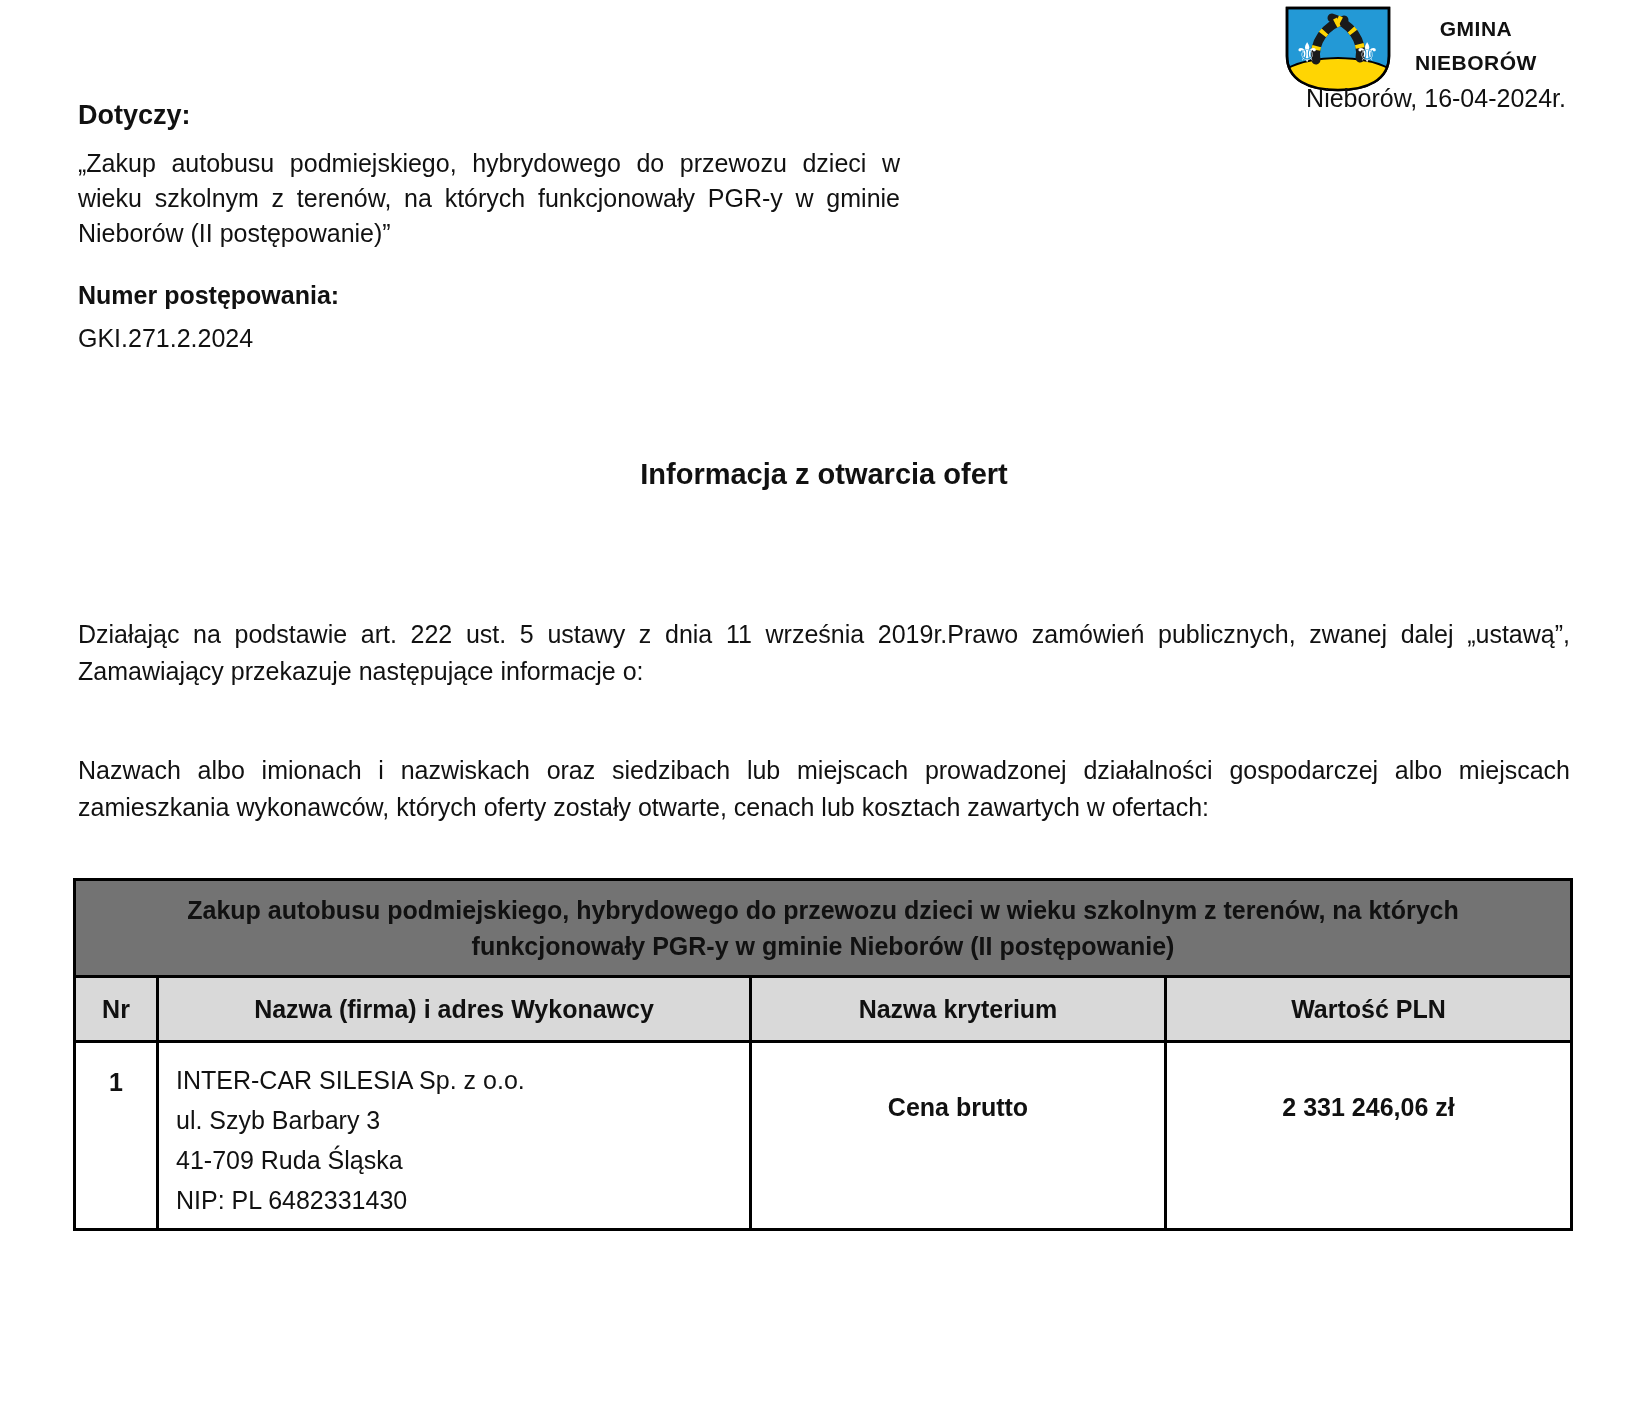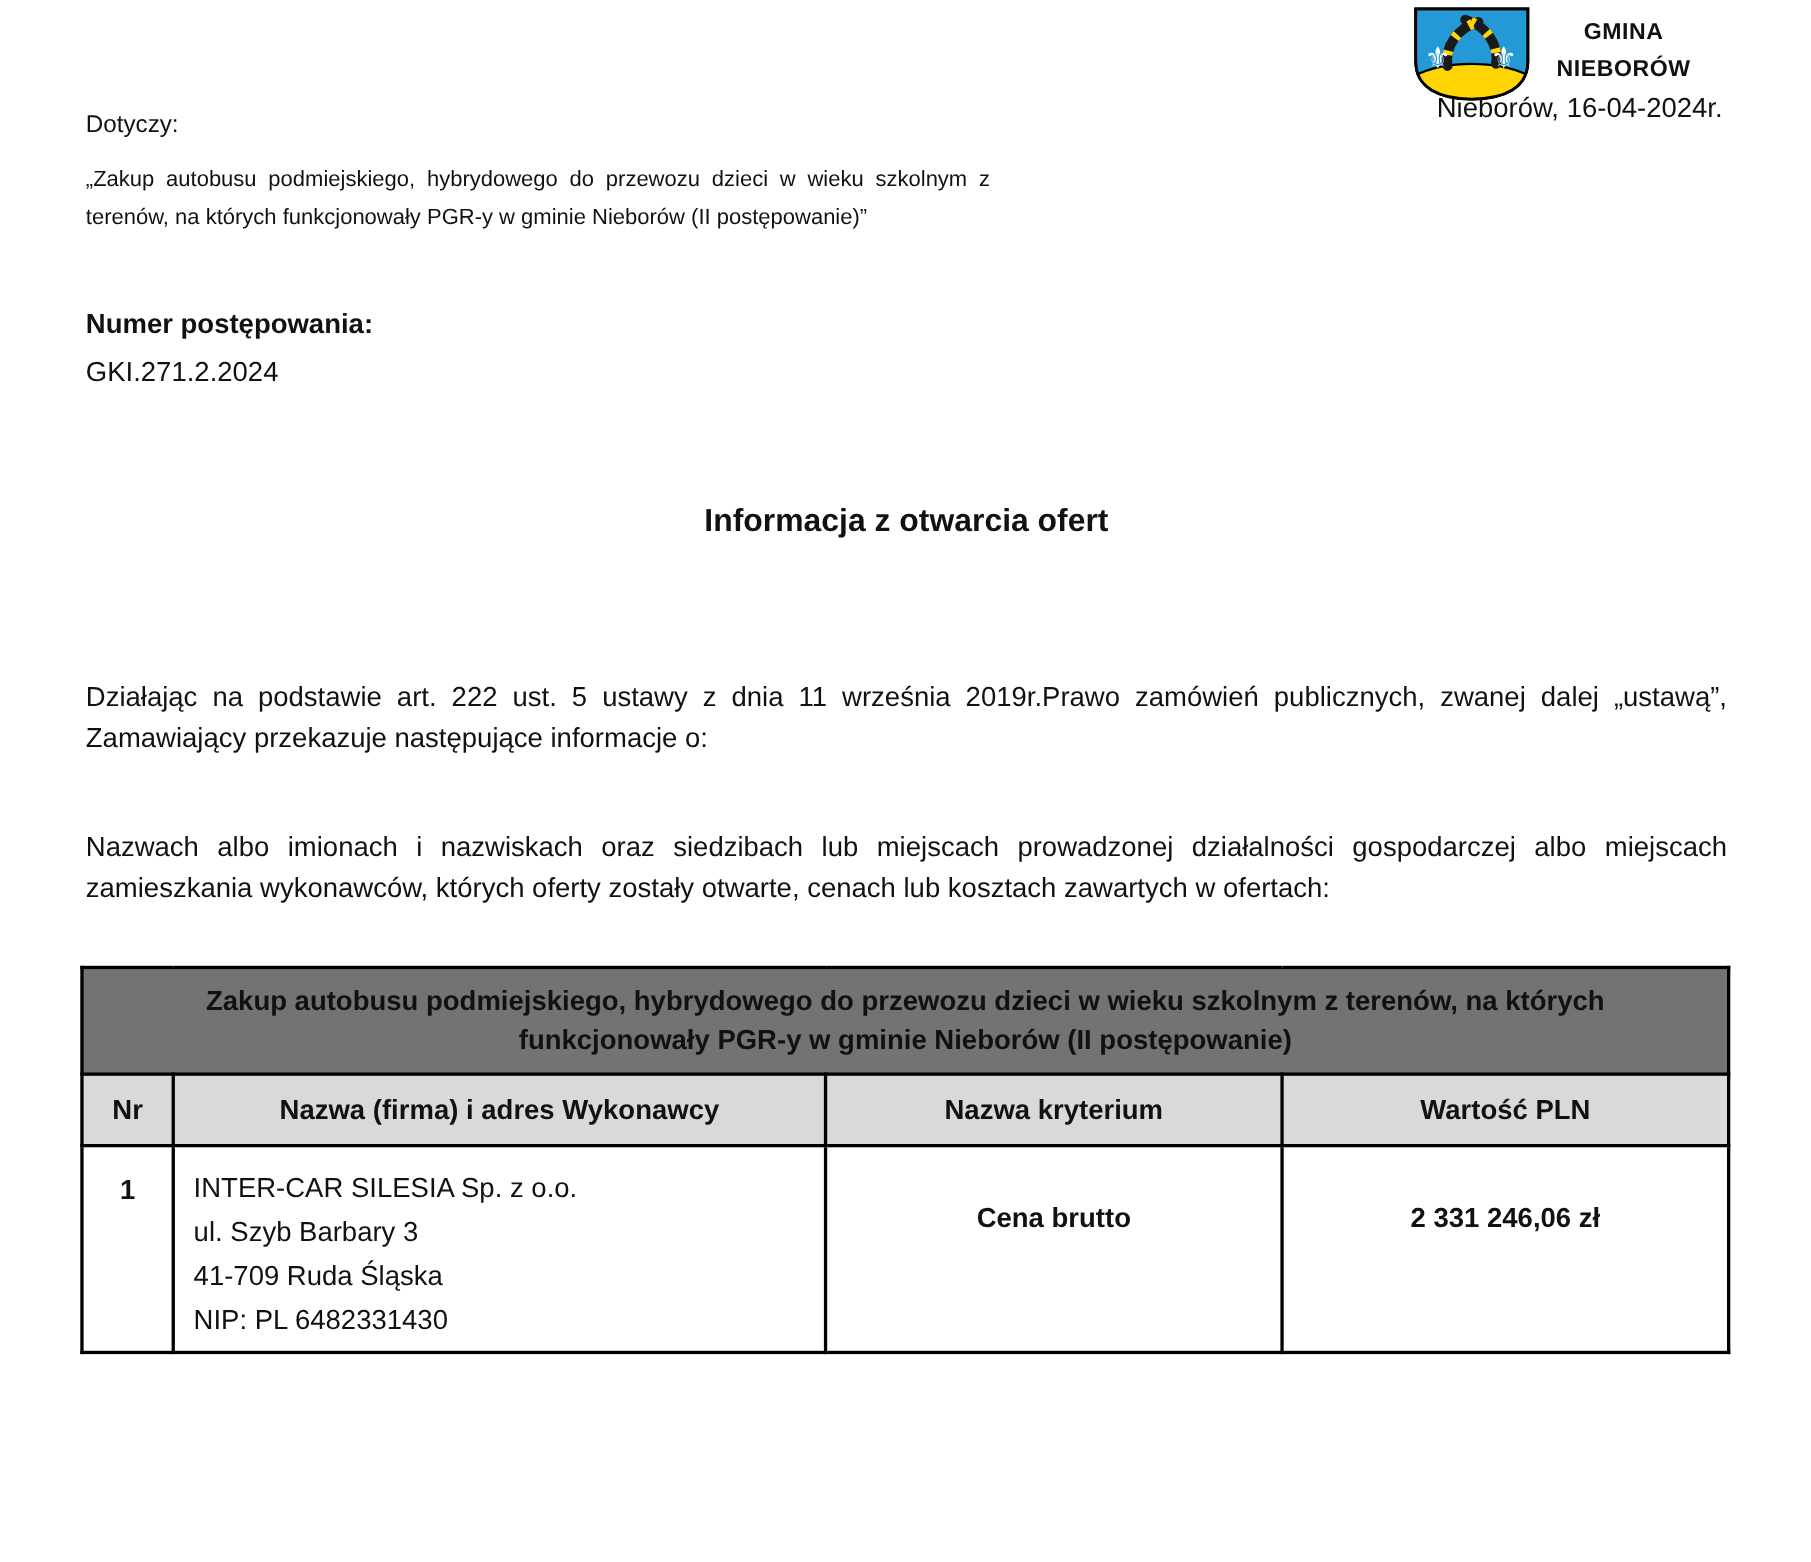--- a/index.html
+++ b/index.html
@@ -18,24 +18,24 @@
     left: 1384px; top: 12px; width: 184px;
     font-size: 21px; font-weight: bold; line-height: 34px;
     text-align: center; letter-spacing: 0.5px;
   }
   .place-date {
     top: 84px; right: 80px; width: 500px;
     font-size: 25px; text-align: right;
   }
 
   
-  .dotyczy-label { left: 78px; top: 100px; font-size: 22px; font-weight: normal; }
+  .dotyczy-label { left: 78px; top: 100px; font-size: 27px; font-weight: bold; }
   .subject-text {
     left: 78px; top: 146px; width: 822px;
-    font-size: 20px; line-height: 35px; text-align: justify;
+    font-size: 25px; line-height: 35px; text-align: justify;
   }
   .numer-label { left: 78px; top: 281px; font-size: 25px; font-weight: bold; }
   .numer-value { left: 78px; top: 324px; font-size: 25px; }
 
   .doc-title {
     left: 78px; top: 458px; width: 1492px;
     font-size: 29px; font-weight: bold; text-align: center;
   }
 
   .para { left: 78px; width: 1492px; font-size: 25px; line-height: 37px; text-align: justify; }

